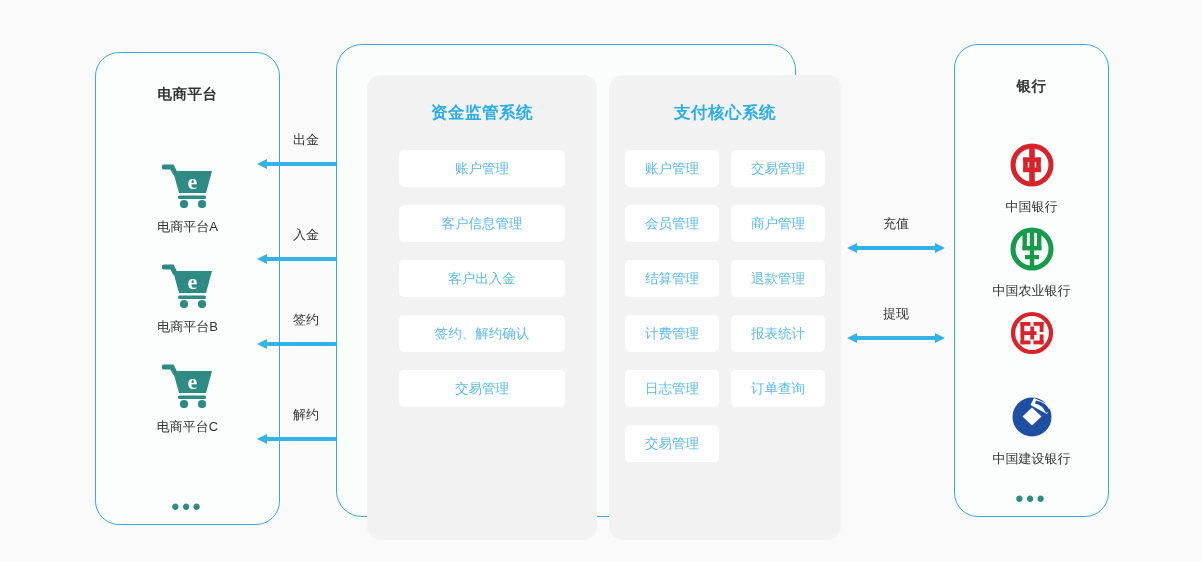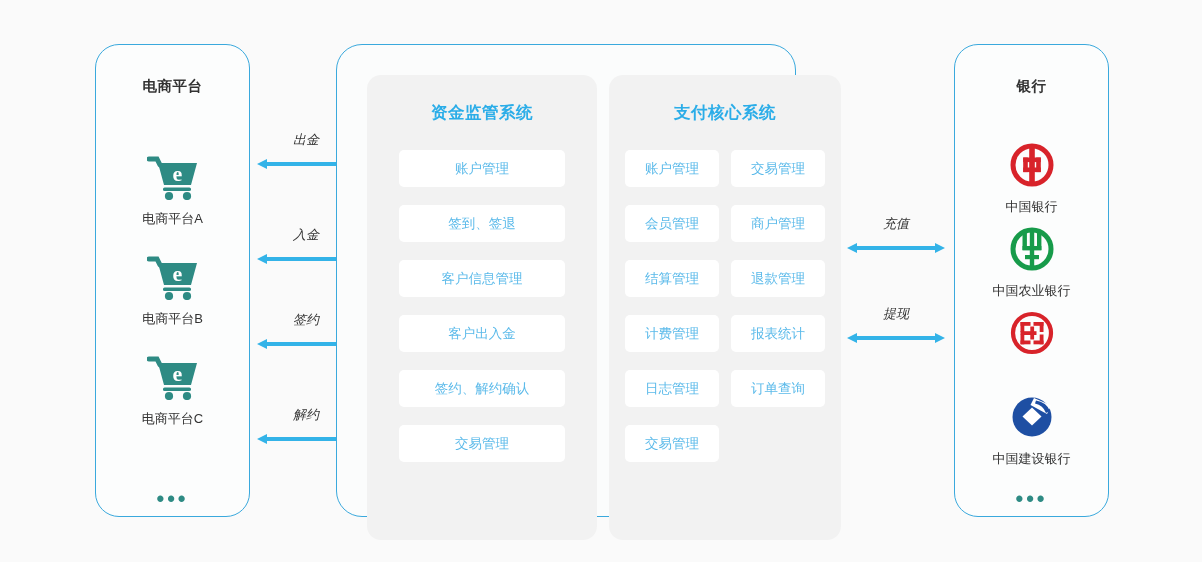--- a/index.html
+++ b/index.html
@@ -11,21 +11,21 @@
   }
   #stage { position: relative; width: 1202px; height: 562px; }
 
   
   .side-panel {
     position: absolute;
     border: 1.5px solid #3aa9dd;
     border-radius: 24px;
     background: #fcfdfd;
   }
-  #ecom-panel { left: 95px;  top: 44px; width: 155px; height: 473px; }
+  #ecom-panel { left: 95px;  top: 52px; width: 185px; height: 473px; }
   #bank-panel { left: 954px; top: 44px; width: 155px; height: 473px; }
 
   .panel-title {
     position: absolute; left: 0; right: 0; top: 32px;
     text-align: center;
     font-size: 14.5px; font-weight: bold; color: #333;
     letter-spacing: .5px;
   }
 
   .entity {
@@ -77,21 +77,21 @@
     border-radius: 5px;
     height: 37px;
     display: flex; align-items: center; justify-content: center;
     font-size: 13.5px; color: #5bbaea;
     white-space: nowrap;
   }
   .card-area:not(.two-col) .card { margin-bottom: 18px; }
   .card-area:not(.two-col) .card:last-child { margin-bottom: 0; }
 
   
-  .flow { position: absolute; width: 100px; font-style: italic; }
+  .flow { position: absolute; width: 100px; }
   .flow .flabel {
     text-align: center; font-size: 13px; color: #333;
     margin-bottom: 6px;
   }
   .arrow-svg { display: block; }
 
   
   svg { display: block; }
 </style>
 </head>
@@ -182,21 +182,20 @@
       <rect x="10" y="7" width="80" height="4" fill="#33b3e8"></rect>
     </svg>
   </div>
 
   <div id="center-panel">
 
     <div class="subsystem" id="sys-fund">
       <div class="sys-title">资金监管系统</div>
       <div class="card-area">
         <div class="card">账户管理</div>
-        <div class="card">签到、签退</div>
         <div class="card">客户信息管理</div>
         <div class="card">客户出入金</div>
         <div class="card">签约、解约确认</div>
         <div class="card">交易管理</div>
       </div>
     </div>
 
     <div class="subsystem" id="sys-pay">
       <div class="sys-title">支付核心系统</div>
       <div class="card-area two-col">

